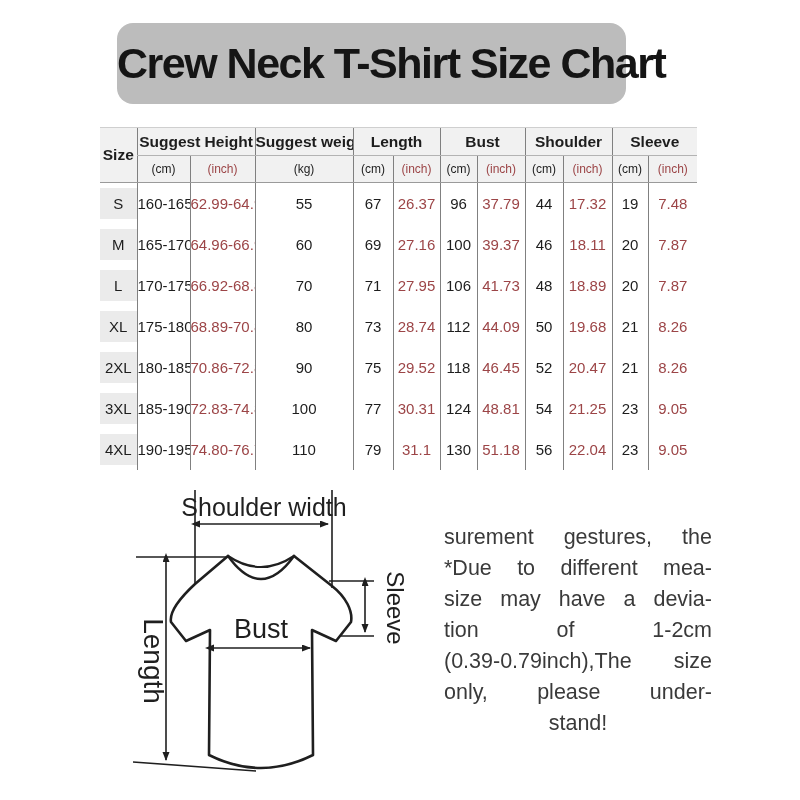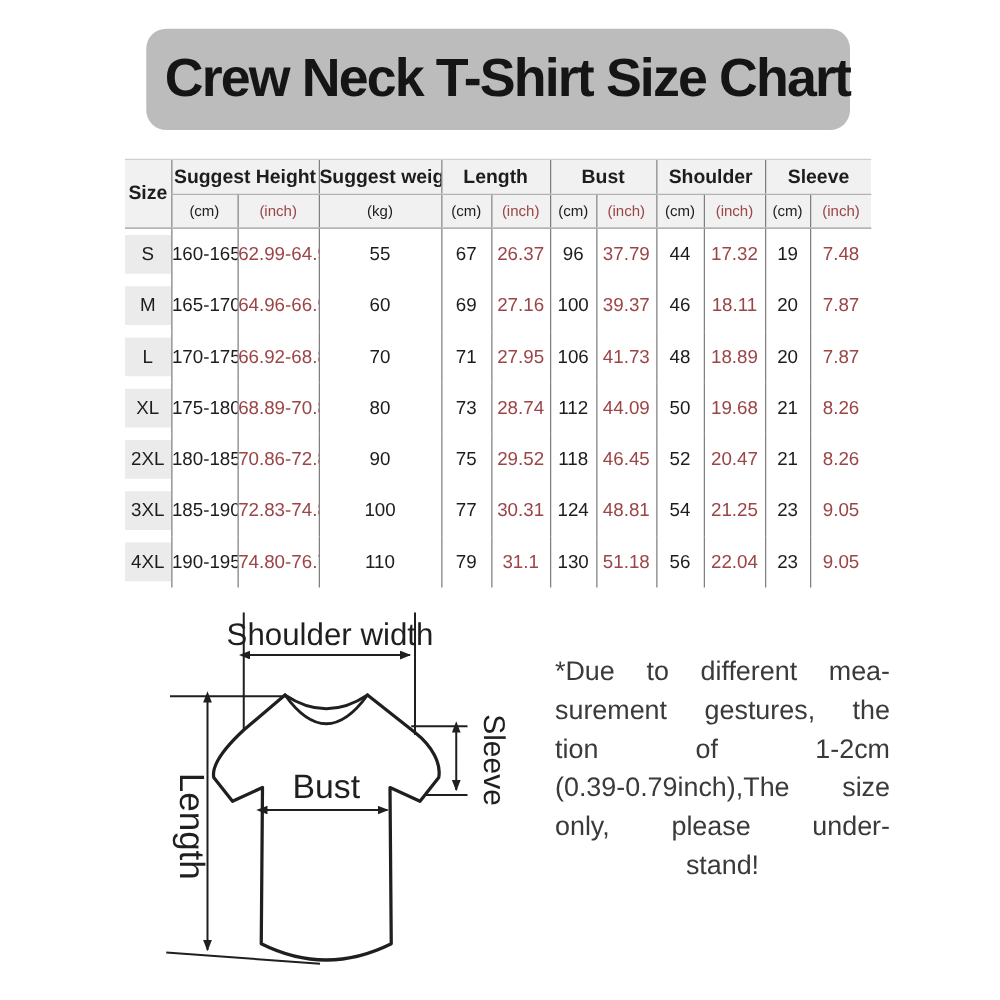--- a/index.html
+++ b/index.html
@@ -6,23 +6,23 @@
     --title_bg:#bcbcbc; --title_text:#151515; --header_bg:#f1f1f1;
     --size_cell_bg:#ebebeb; --grid_line:#808080; --inch_text:#9c4547;
     --body_text:#1d1d1d; --note_text:#3a3a3a; --diagram_ink:#1f1f1f;
   }
   *{margin:0;padding:0;box-sizing:border-box;}
   html,body{width:800px;height:800px;background:#ffffff;
     font-family:"Liberation Sans","DejaVu Sans",sans-serif;overflow:hidden;}
   .stage{position:relative;width:800px;height:800px;background:#fff;}
 
   
-  .title-box{position:absolute;left:117px;top:23px;width:563px;height:81px;
+  .title-box{position:absolute;left:117px;top:23px;width:509px;height:81px;
     background:var(--title_bg);border-radius:16px;display:flex;
-    align-items:center;justify-content:flex-end;}
+    align-items:center;justify-content:flex-start;}
   .title-box h1{font-size:43px;font-weight:bold;letter-spacing:-1.5px;
     color:var(--title_text);white-space:nowrap;}
 
   
   .size-table-wrap{position:absolute;left:100px;top:127px;width:598px;}
   table{border-collapse:collapse;table-layout:fixed;width:597px;}
   th,td{font-weight:normal;text-align:center;vertical-align:middle;
     color:var(--body_text);overflow:hidden;white-space:nowrap;}
   thead th{background:var(--header_bg);}
   tr.group-row th{height:28px;font-size:15.5px;font-weight:bold;
@@ -252,21 +252,22 @@
       <g stroke="#1f1f1f" stroke-width="1.6">
         <line x1="221" y1="103" x2="266" y2="103"></line>
         <line x1="232" y1="158" x2="266" y2="158"></line>
         <line x1="257" y1="107" x2="257" y2="154" marker-start="url(#arrE)" marker-end="url(#arrS)"></line>
       </g>
       <text class="dim-label" transform="translate(279,130) rotate(90)" text-anchor="middle" font-size="24">Sleeve</text>
     </svg>
   </div>
 
   <div class="note" id="note-block">
+      <div class="jline">surement gestures, the</div>
       <div class="jline">*Due to different mea-</div>
-      <div class="jline">surement gestures, the</div>
+      <div class="jline">size may have a devia-</div>
       <div class="jline">tion of 1-2cm</div>
       <div class="jline">(0.39-0.79inch),The size</div>
       <div class="jline">only, please under-</div>
       <div class="lline">stand!</div>
     </div>
 
 </div>
 
 </body></html>

